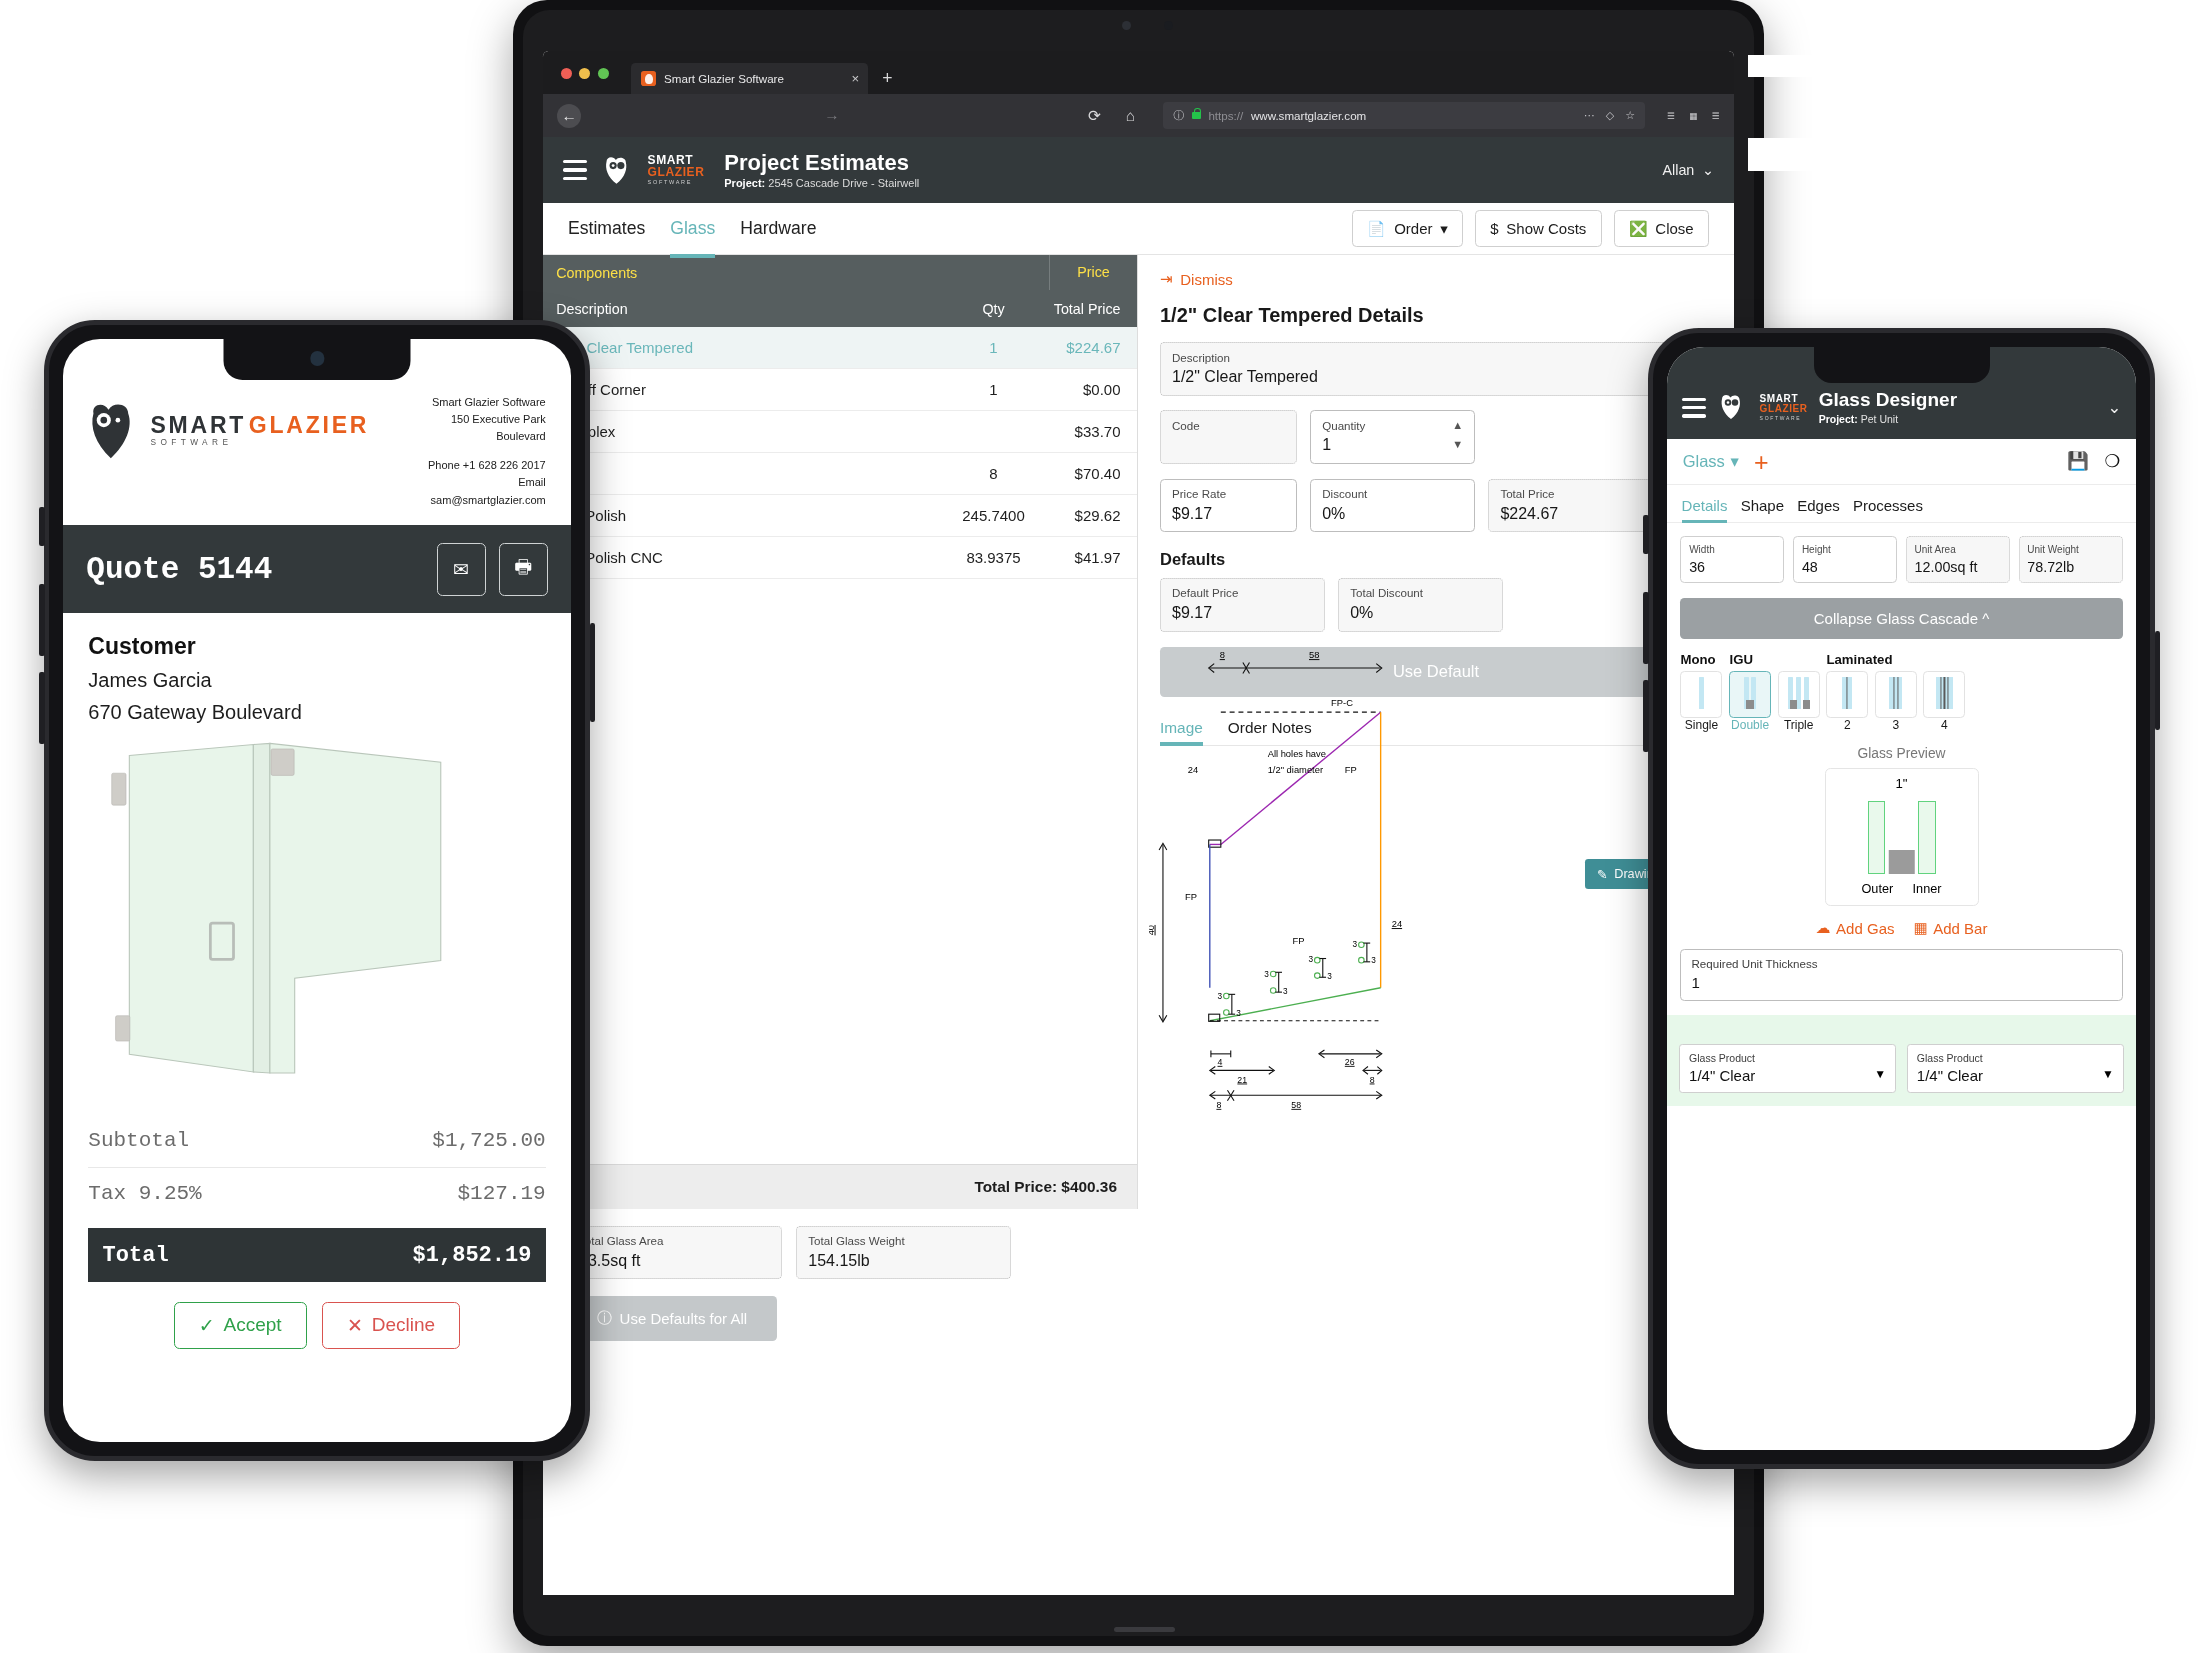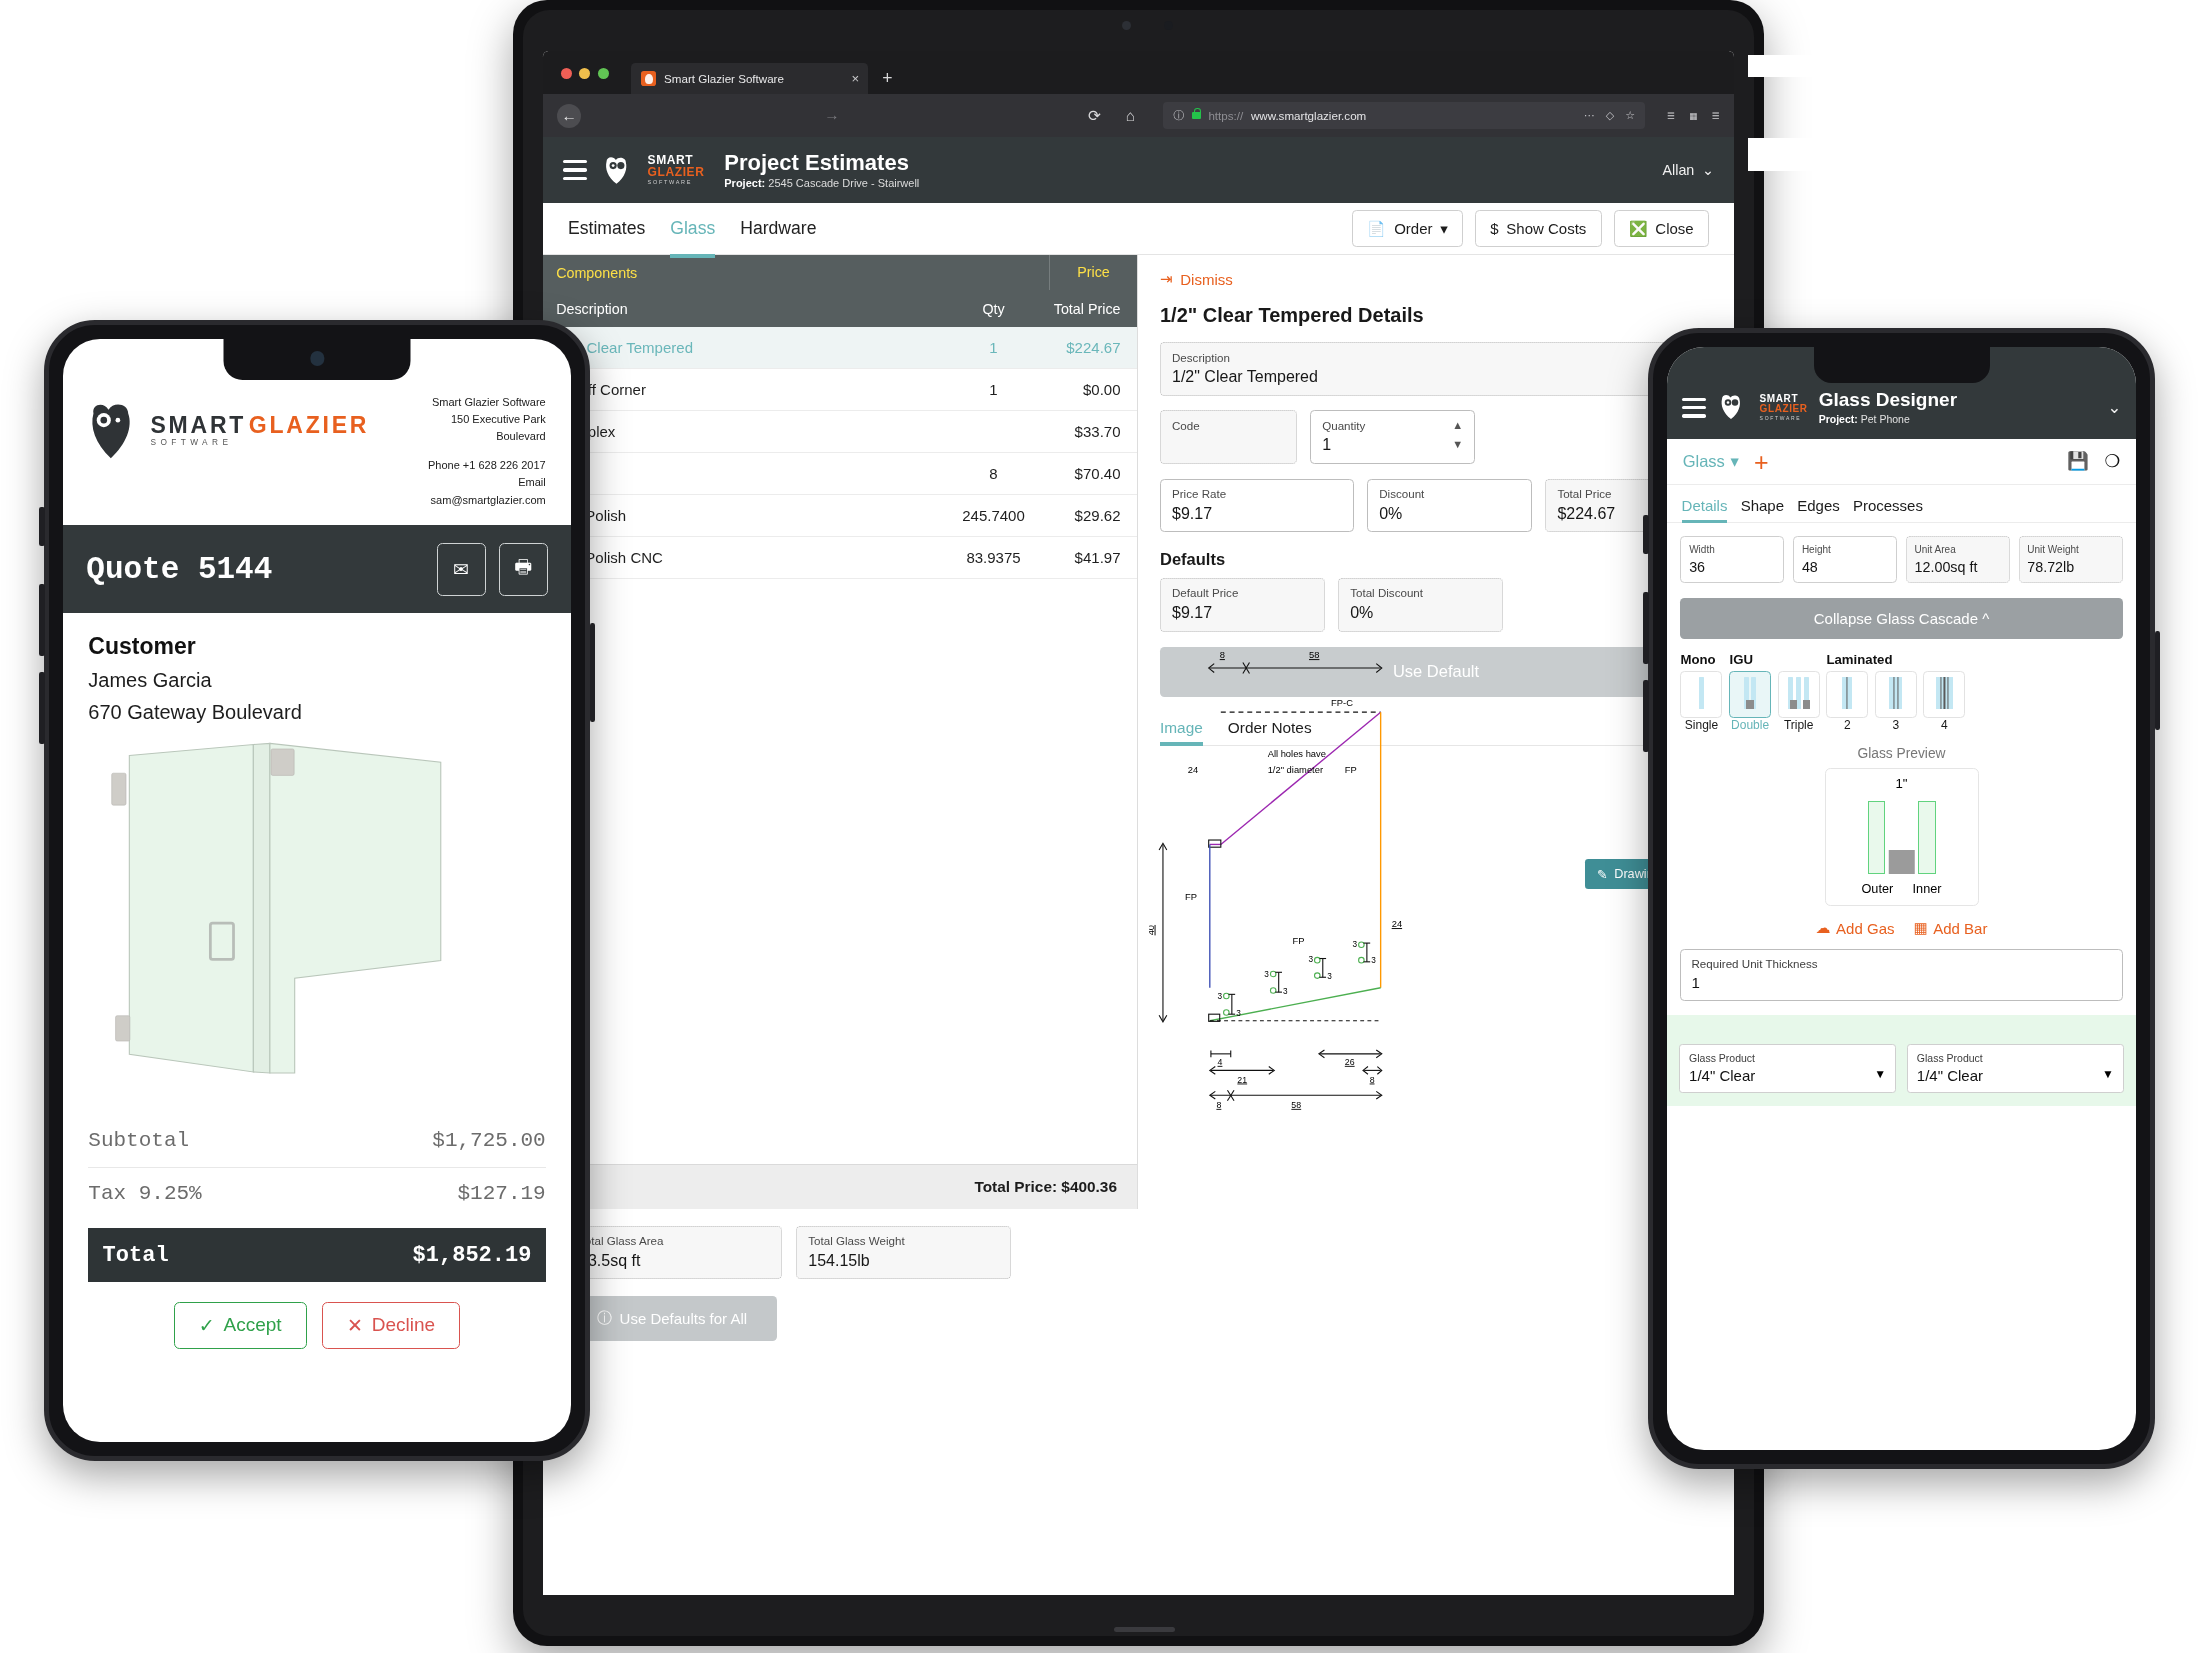--- a/index.html
+++ b/index.html
@@ -394,21 +394,21 @@
               <div class="val">1</div>
             </div>
             <div class="spin">
               <span>▲</span>
               <span>▼</span>
             </div>
           </div>
         </div>
 
         <div class="row-flds">
-          <div class="fld solid" style="width:194px">
+          <div class="fld solid" style="width:137px">
             <div class="lab">Price Rate</div>
             <div class="val">$9.17</div>
           </div>
           <div class="fld solid" style="width:165px">
             <div class="lab">Discount</div>
             <div class="val">0%</div>
           </div>
           <div class="fld" style="width:165px">
             <div class="lab">Total Price</div>
             <div class="val">$224.67</div>
@@ -679,21 +679,21 @@
       </span>
       <span class="logo-txt">
         <span class="l1" style="font-size:10px">SMART</span>
         <span class="l2" style="font-size:10px">GLAZIER</span>
         <span class="l3" style="font-size:5px">SOFTWARE</span>
       </span>
       <span>
         <div class="gd-title">Glass Designer</div>
         <div class="gd-sub">
           <b>Project:</b>
-          <span>Pet Phone</span>
+          <span>Pet Unit</span>
         </div>
       </span>
       <span class="gd-chev">⌄</span>
     </div>
 
     <div class="gd-tools">
       <span class="gd-sel">
         <span>Glass</span>
         <span>▾</span>
       </span>

